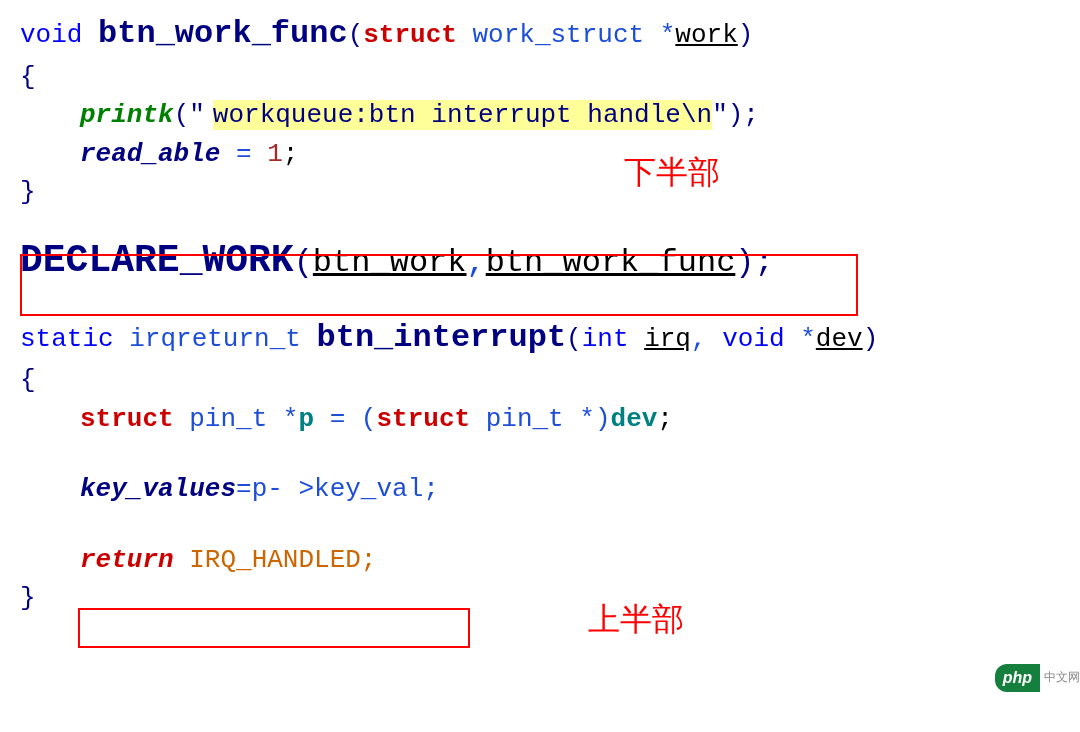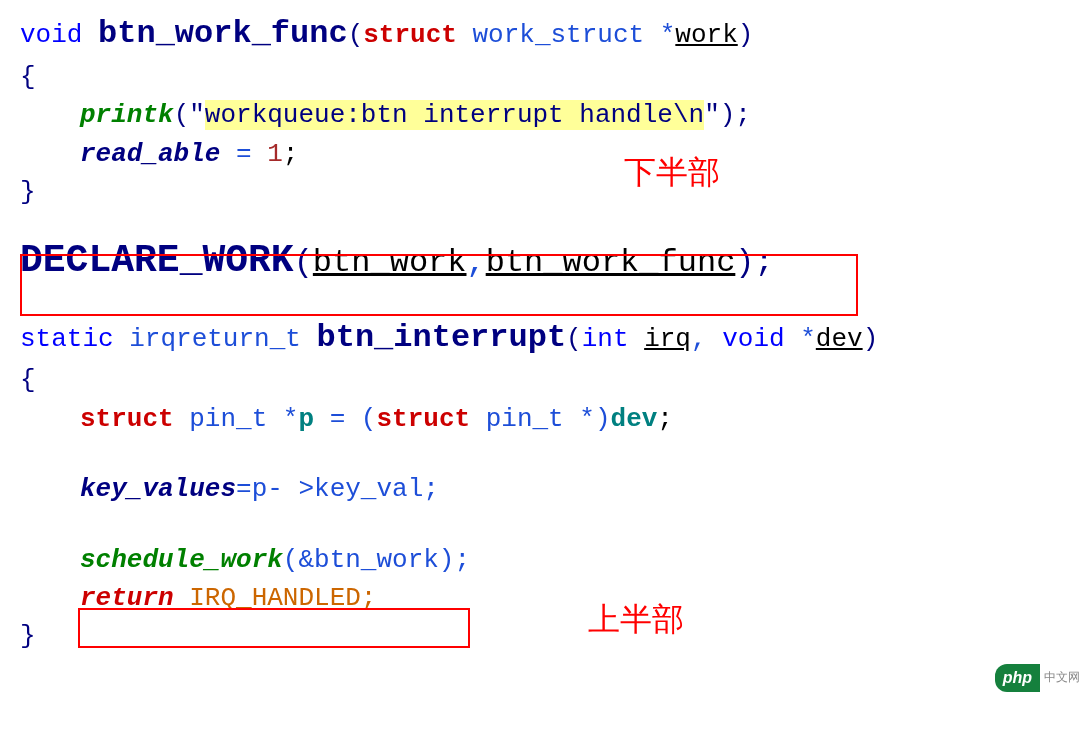--- a/index.html
+++ b/index.html
@@ -29,21 +29,21 @@
     .kw-struct { color: #CC0000; font-weight: bold; }
     .kw-static { color: #0000FF; }
     .kw-return { color: #CC0000; font-weight: bold; font-style: italic; }
     .func-def { color: #000080; font-weight: bold; font-size: 32px; }
     .func-def-large { color: #000080; font-weight: bold; font-size: 38px; }
     .brace { color: #000080; }
     .paren { color: #000080; }
     .call-green { color: #008000; font-weight: bold; font-style: italic; }
     .call-orange { color: #CC6600; }
     .string { color: #000080; }
-    .string-hl { color: #000080; background: #FFFF99; }
+    .string-hl { color: #000080; background: #FFFF99; margin-left: 8px; }
     .var-teal { color: #008080; font-weight: bold; }
     .var-ital { color: #000080; font-weight: bold; font-style: italic; }
     .num { color: #A52A2A; }
     .plain { color: #1d4ed8; }
     .underline-param { color: #000000; font-weight: normal; text-decoration: underline; }
     .annotation {
       position: absolute;
       color: #FF0000;
       font-family: Liberation Serif, serif;
       font-size: 32px;
@@ -124,21 +124,20 @@
   <div class="line"><span class="brace">{</span></div>
 
   <div class="line indent1"><span class="kw-struct">struct</span><span class="plain"> pin_t *</span><span class="var-teal">p</span><span class="plain"> = (</span><span class="kw-struct">struct</span><span class="plain"> pin_t *)</span><span class="var-teal">dev</span><span class="semi">;</span></div>
 
   <div style="height:32px;"></div>
 
   <div class="line indent1"><span class="var-ital">key_values</span><span class="plain">=p- &gt;key_val;</span></div>
 
   <div style="height:32px;"></div>
 
-  <div class="line indent1"><span class="call-green">schedule_work</span><span class="plain">(&amp;btn_work);</span></div>
 
   <div class="line indent1"><span class="kw-return">return</span><span class="call-orange"> IRQ_HANDLED;</span></div>
 
   <div class="line"><span class="brace">}</span></div>
 
 </div>
 
 <div class="redbox1"></div>
 <div class="redbox2"></div>
 

